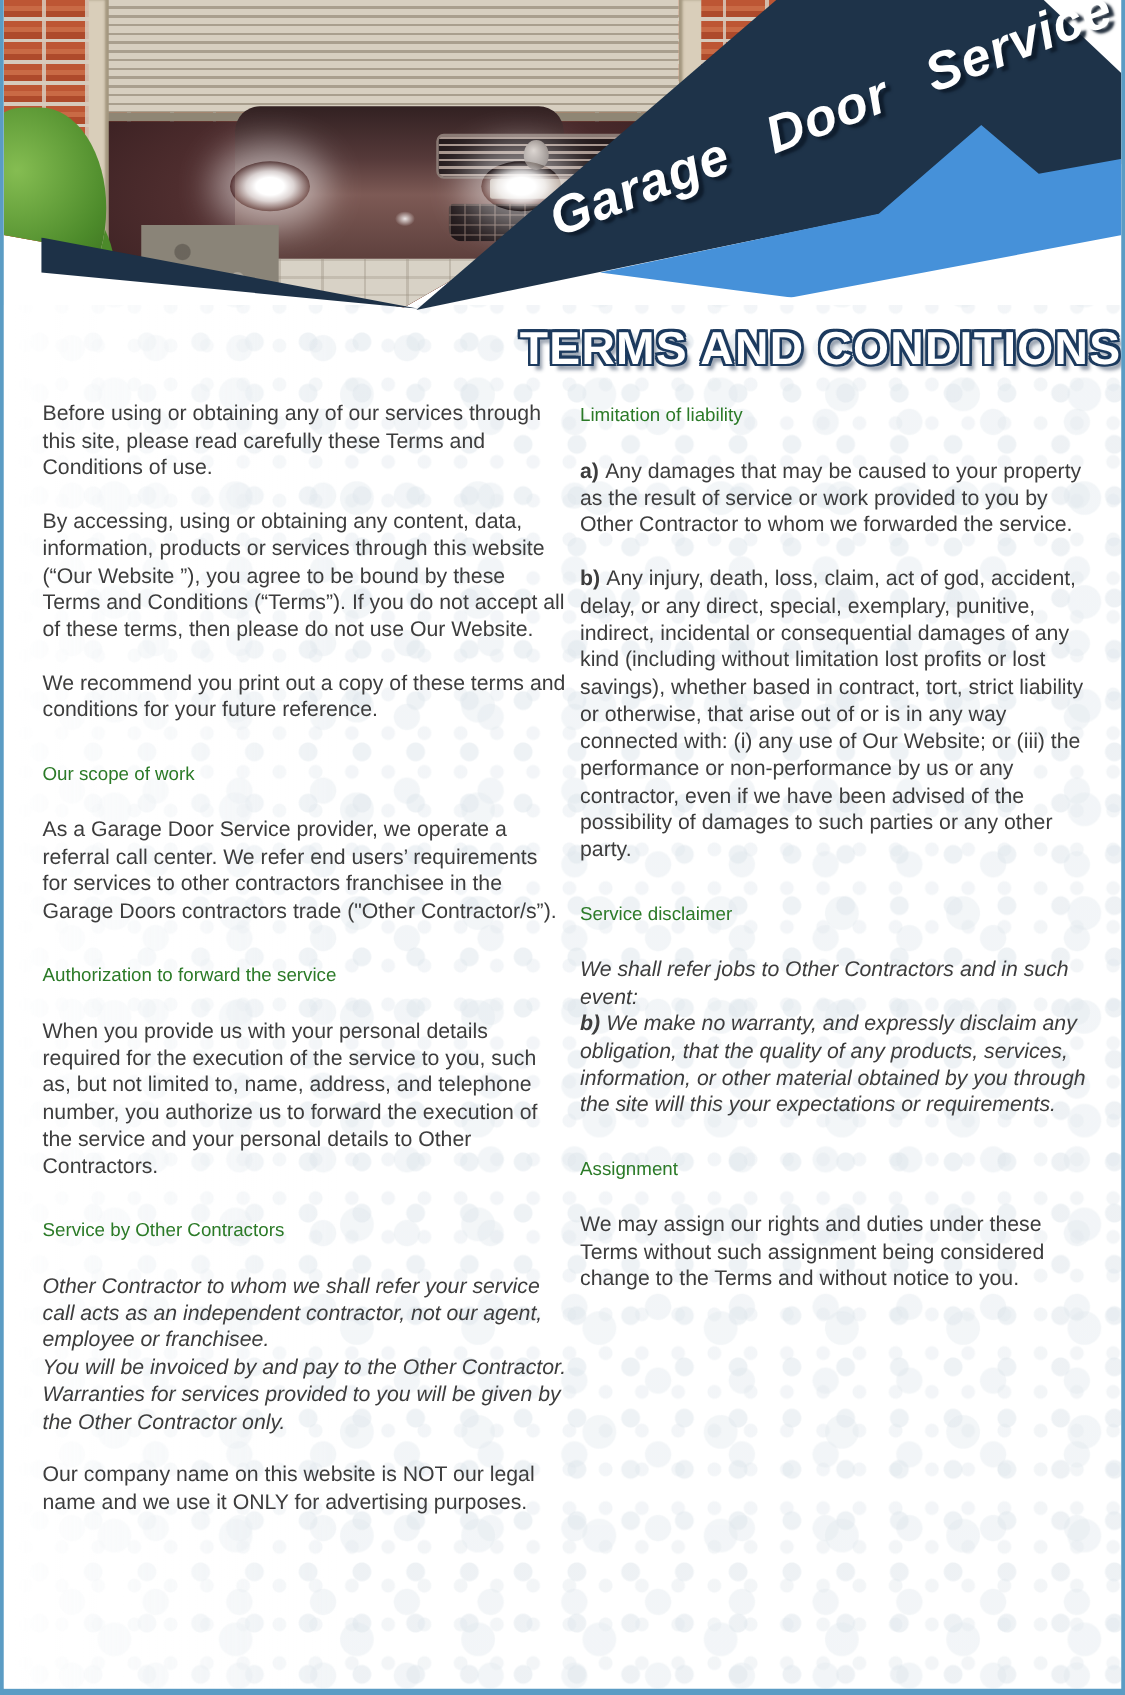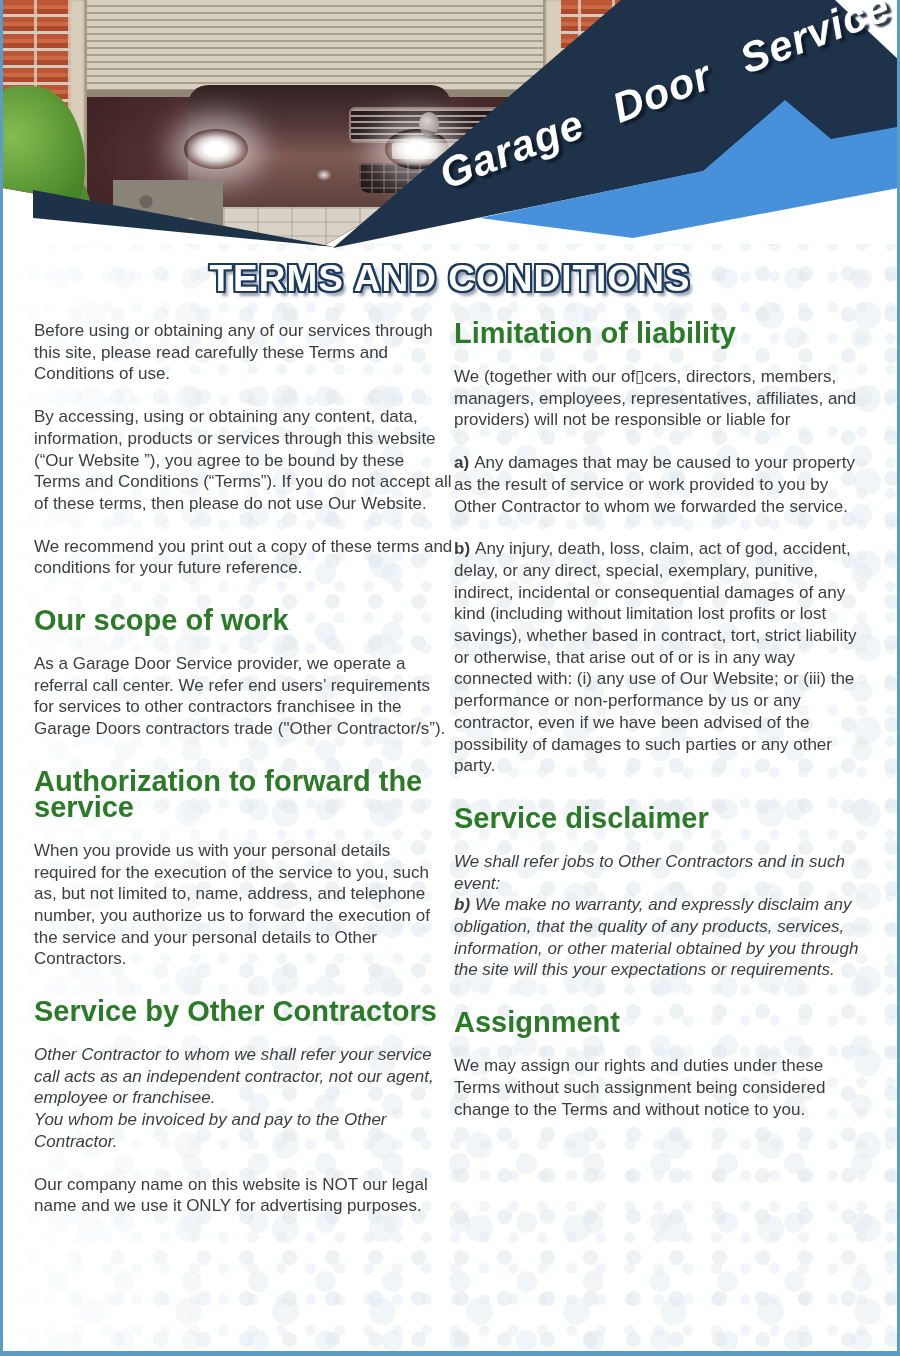--- a/index.html
+++ b/index.html
@@ -77,36 +77,36 @@
     clip-path:polygon(477px 218px,700px 171px,782px 100px,828px 139px,900px 126px,900px 187px,630px 238px);}
   .ribbon-text{
     position:absolute;left:452px;top:150px;width:470px;height:62px;
     transform:rotate(-21deg);transform-origin:0 100%;
     font-size:42px;font-weight:bold;font-style:italic;color:#ffffff;
     letter-spacing:1px;word-spacing:22px;white-space:nowrap;
     text-shadow:3px 4px 2px rgba(13,27,42,.9);
   }
   
   .title{
-    position:absolute;top:258px;left:0;right:0;z-index:3;text-align:center;
+    position:absolute;top:258px;left:0;right:0;z-index:3;text-align:right;
     font-size:37px;font-weight:800;letter-spacing:1px;color:#ffffff;
     -webkit-text-stroke:2.2px #1c3a5e;paint-order:stroke fill;
     text-shadow:-2px -2px 0 #1c3a5e,2px -2px 0 #1c3a5e,-2px 2px 0 #1c3a5e,2px 2px 0 #1c3a5e,
                  0 -2px 0 #1c3a5e,0 2px 0 #1c3a5e,-2px 0 0 #1c3a5e,2px 0 0 #1c3a5e,
                  4px 5px 3px rgba(30,50,80,.45);
   }
   
-  .columns{position:absolute;top:320px;left:31px;right:17px;z-index:2;display:flex;gap:0;
+  .columns{position:absolute;top:320px;left:31px;right:17px;z-index:2;display:flex;gap:10px;
     font-size:17px;line-height:21.7px;color:#3d3d3d;}
   .col-left{width:420px;flex:none;}
   .col-right{width:413px;flex:none;}
   .columns p{margin:0 0 21px;}
   .tight p{margin:0;}
   .tight{margin:0 0 21px;font-style:italic;}
-  h2{font-size:29px;line-height:26px;font-weight:bold;color:#2b7a27;margin:28px 0 20px;}
+  h2{font-size:15px;line-height:26px;font-weight:normal;color:#2b7a27;margin:28px 0 20px;}
   h2.first{margin-top:0;}
   .pfx{font-weight:bold;margin-right:5px;}
 </style>
 </head>
 <body>
 
 <div class="page">
 
   <div class="dots"></div>
 
@@ -149,28 +149,28 @@
 
       <h2>Our scope of work</h2>
       <p>As a Garage Door Service provider, we operate a referral call center. We refer end users’ requirements for services to other contractors franchisee in the Garage Doors contractors trade ("Other Contractor/s”).</p>
 
       <h2>Authorization to forward the service</h2>
       <p>When you provide us with your personal details required for the execution of the service to you, such as, but not limited to, name, address, and telephone number, you authorize us to forward the execution of the service and your personal details to Other Contractors.</p>
 
       <h2>Service by Other Contractors</h2>
       <div class="tight">
         <p>Other Contractor to whom we shall refer your service call acts as an independent contractor, not our agent, employee or franchisee.</p>
-        <p>You whom be invoiced by and pay to the Other Contractor.</p>
+        <p>You will be invoiced by and pay to the Other Contractor.</p>
+        <p>Warranties for services provided to you will be given by the Other Contractor only.</p>
       </div>
       <p>Our company name on this website is NOT our legal name and we use it ONLY for advertising purposes.</p>
     </div>
 
     <div class="col-right">
       <h2 class="first">Limitation of liability</h2>
-      <p>We (together with our of▯cers, directors, members, managers, employees, representatives, affiliates, and providers) will not be responsible or liable for</p>
       <p><b class="pfx">a)</b><span>Any damages that may be caused to your property as the result of service or work provided to you by Other Contractor to whom we forwarded the service.</span></p>
       <p><b class="pfx">b)</b><span>Any injury, death, loss, claim, act of god, accident, delay, or any direct, special, exemplary, punitive, indirect, incidental or consequential damages of any kind (including without limitation lost profits or lost savings), whether based in contract, tort, strict liability or otherwise, that arise out of or is in any way connected with: (i) any use of Our Website; or (iii) the performance or non-performance by us or any contractor, even if we have been advised of the possibility of damages to such parties or any other party.</span></p>
 
       <h2>Service disclaimer</h2>
       <div class="tight">
         <p>We shall refer jobs to Other Contractors and in such event:</p>
         <p><b class="pfx">b)</b><span>We make no warranty, and expressly disclaim any obligation, that the quality of any products, services, information, or other material obtained by you through the site will this your expectations or requirements.</span></p>
       </div>
 
       <h2>Assignment</h2>

